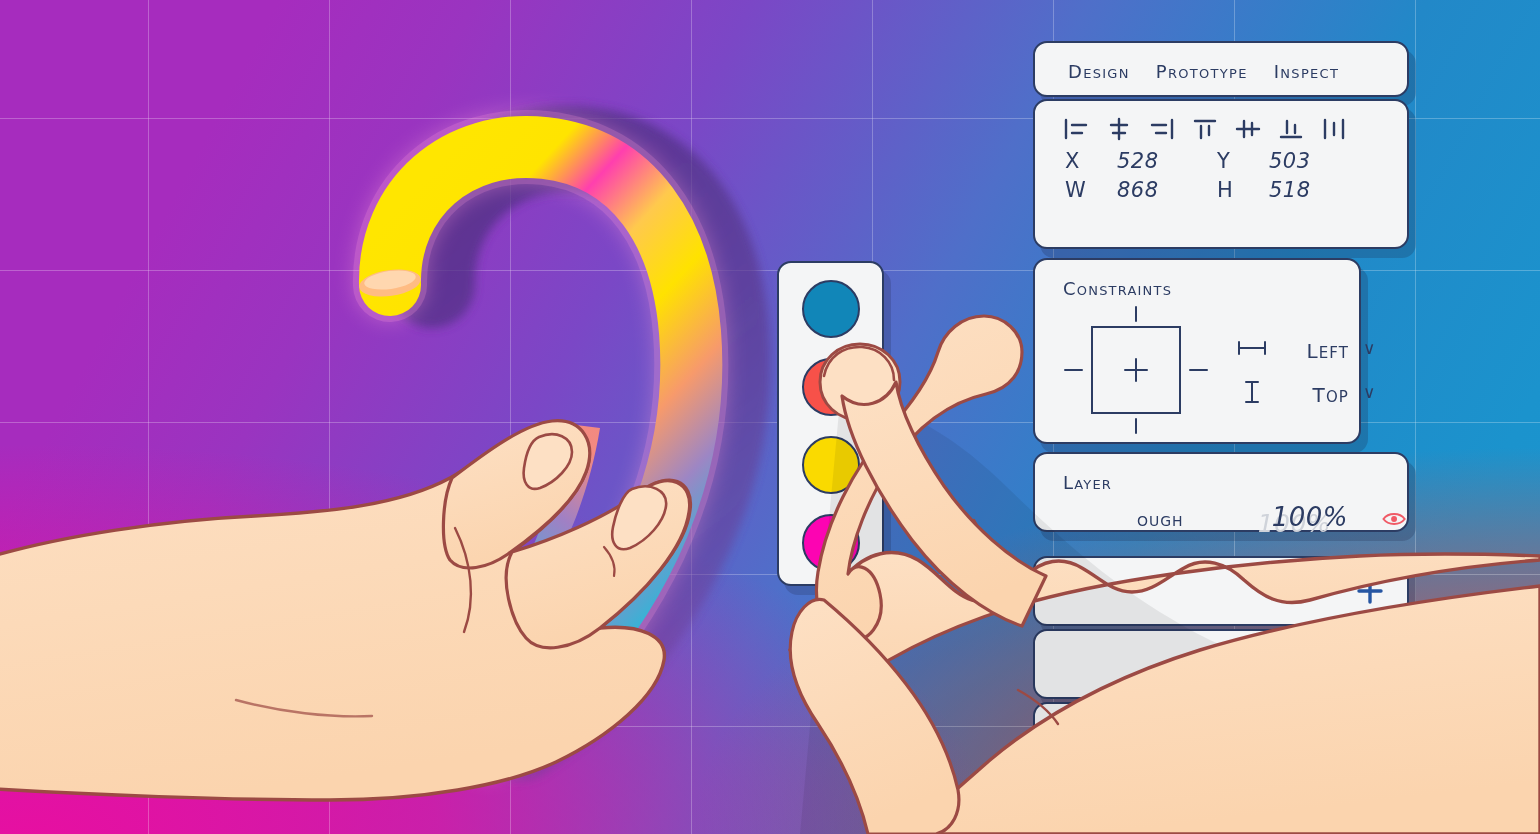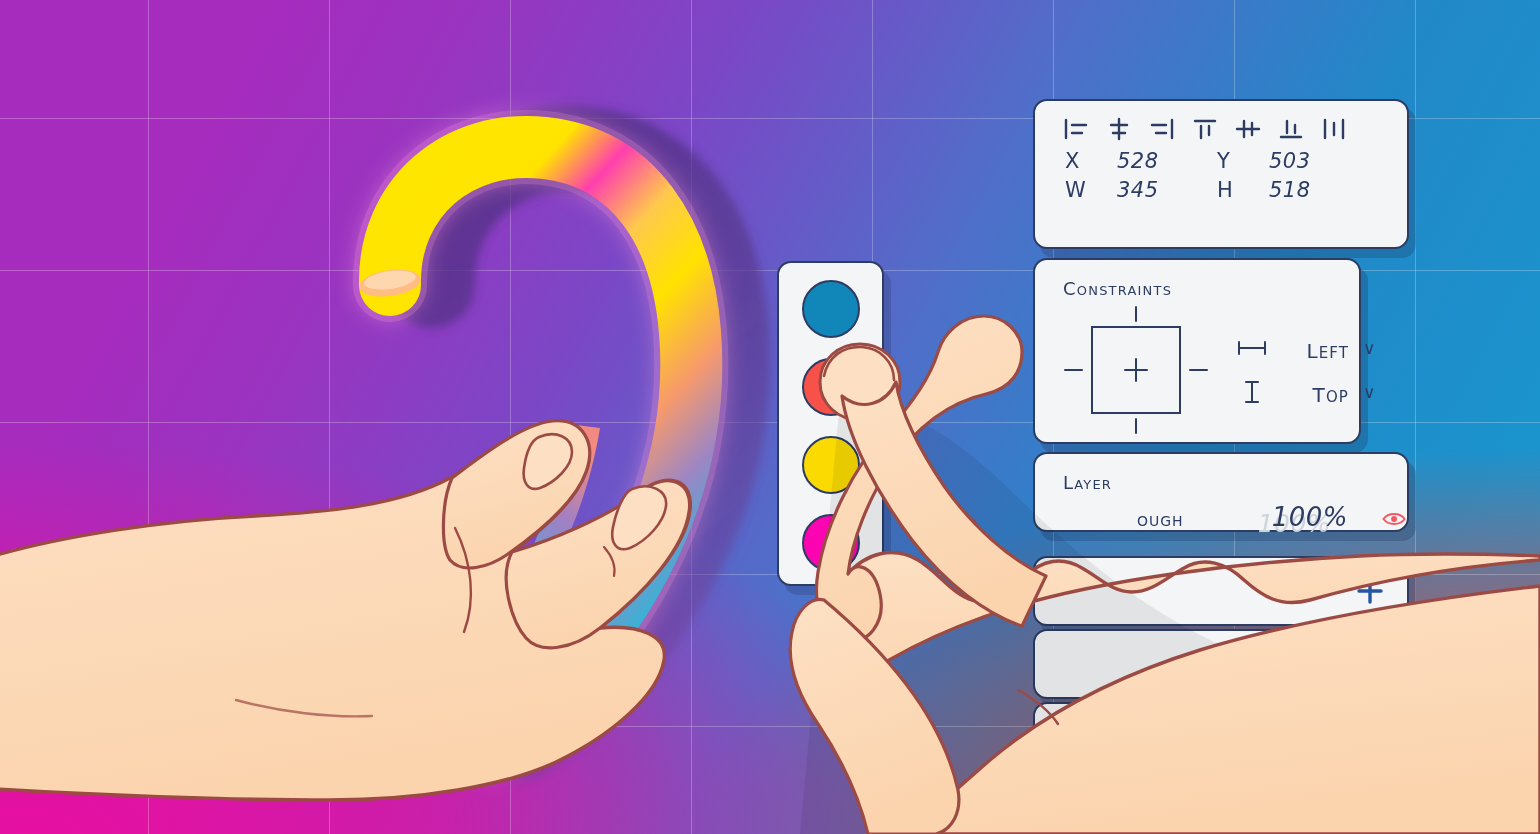--- a/index.html
+++ b/index.html
@@ -256,20 +256,27 @@
     <path d="M600,428 C585,520 545,590 505,642 L486,636 C522,580 556,505 568,424 Z" fill="url(#tailGrad)" opacity="0.98"></path>
   </svg>
 
   <div class="picker">
     <div class="swatch sw1" style="background:#1186b8;"></div>
     <div class="swatch sw2" style="background:#f75149;"></div>
     <div class="swatch sw3" style="background:#fada00;"></div>
     <div class="swatch sw4" style="background:#fc04b2;"></div>
   </div>
 
+  <div class="panel panel-tabs">
+    <div class="tabs-row">
+      <div class="tab">Design</div>
+      <div class="tab">Prototype</div>
+      <div class="tab">Inspect</div>
+    </div>
+  </div>
 
   <div class="panel panel-props">
     <div class="align-row">
       <svg class="align-ico" viewBox="0 0 26 24">
         <g stroke="#2c3c63" stroke-width="2.4" stroke-linecap="round">
           <line x1="3" y1="3" x2="3" y2="21"></line>
           <line x1="9" y1="8" x2="23" y2="8"></line>
           <line x1="9" y1="16" x2="19" y2="16"></line>
         </g>
       </svg>
@@ -316,21 +323,21 @@
         </g>
       </svg>
     </div>
 
     <div class="prop-grid">
       <div class="prop-lbl">X</div>
       <div class="prop-val">528</div>
       <div class="prop-lbl">Y</div>
       <div class="prop-val">503</div>
       <div class="prop-lbl">W</div>
-      <div class="prop-val">345</div>
+      <div class="prop-val">868</div>
       <div class="prop-lbl">H</div>
       <div class="prop-val">518</div>
     </div>
   </div>
 
   <div class="panel panel-constraints">
     <div class="panel-title">Constraints</div>
     <div class="constraint-body">
       <div class="constraint-box">
         <svg width="160" height="130" viewBox="0 0 160 130">

